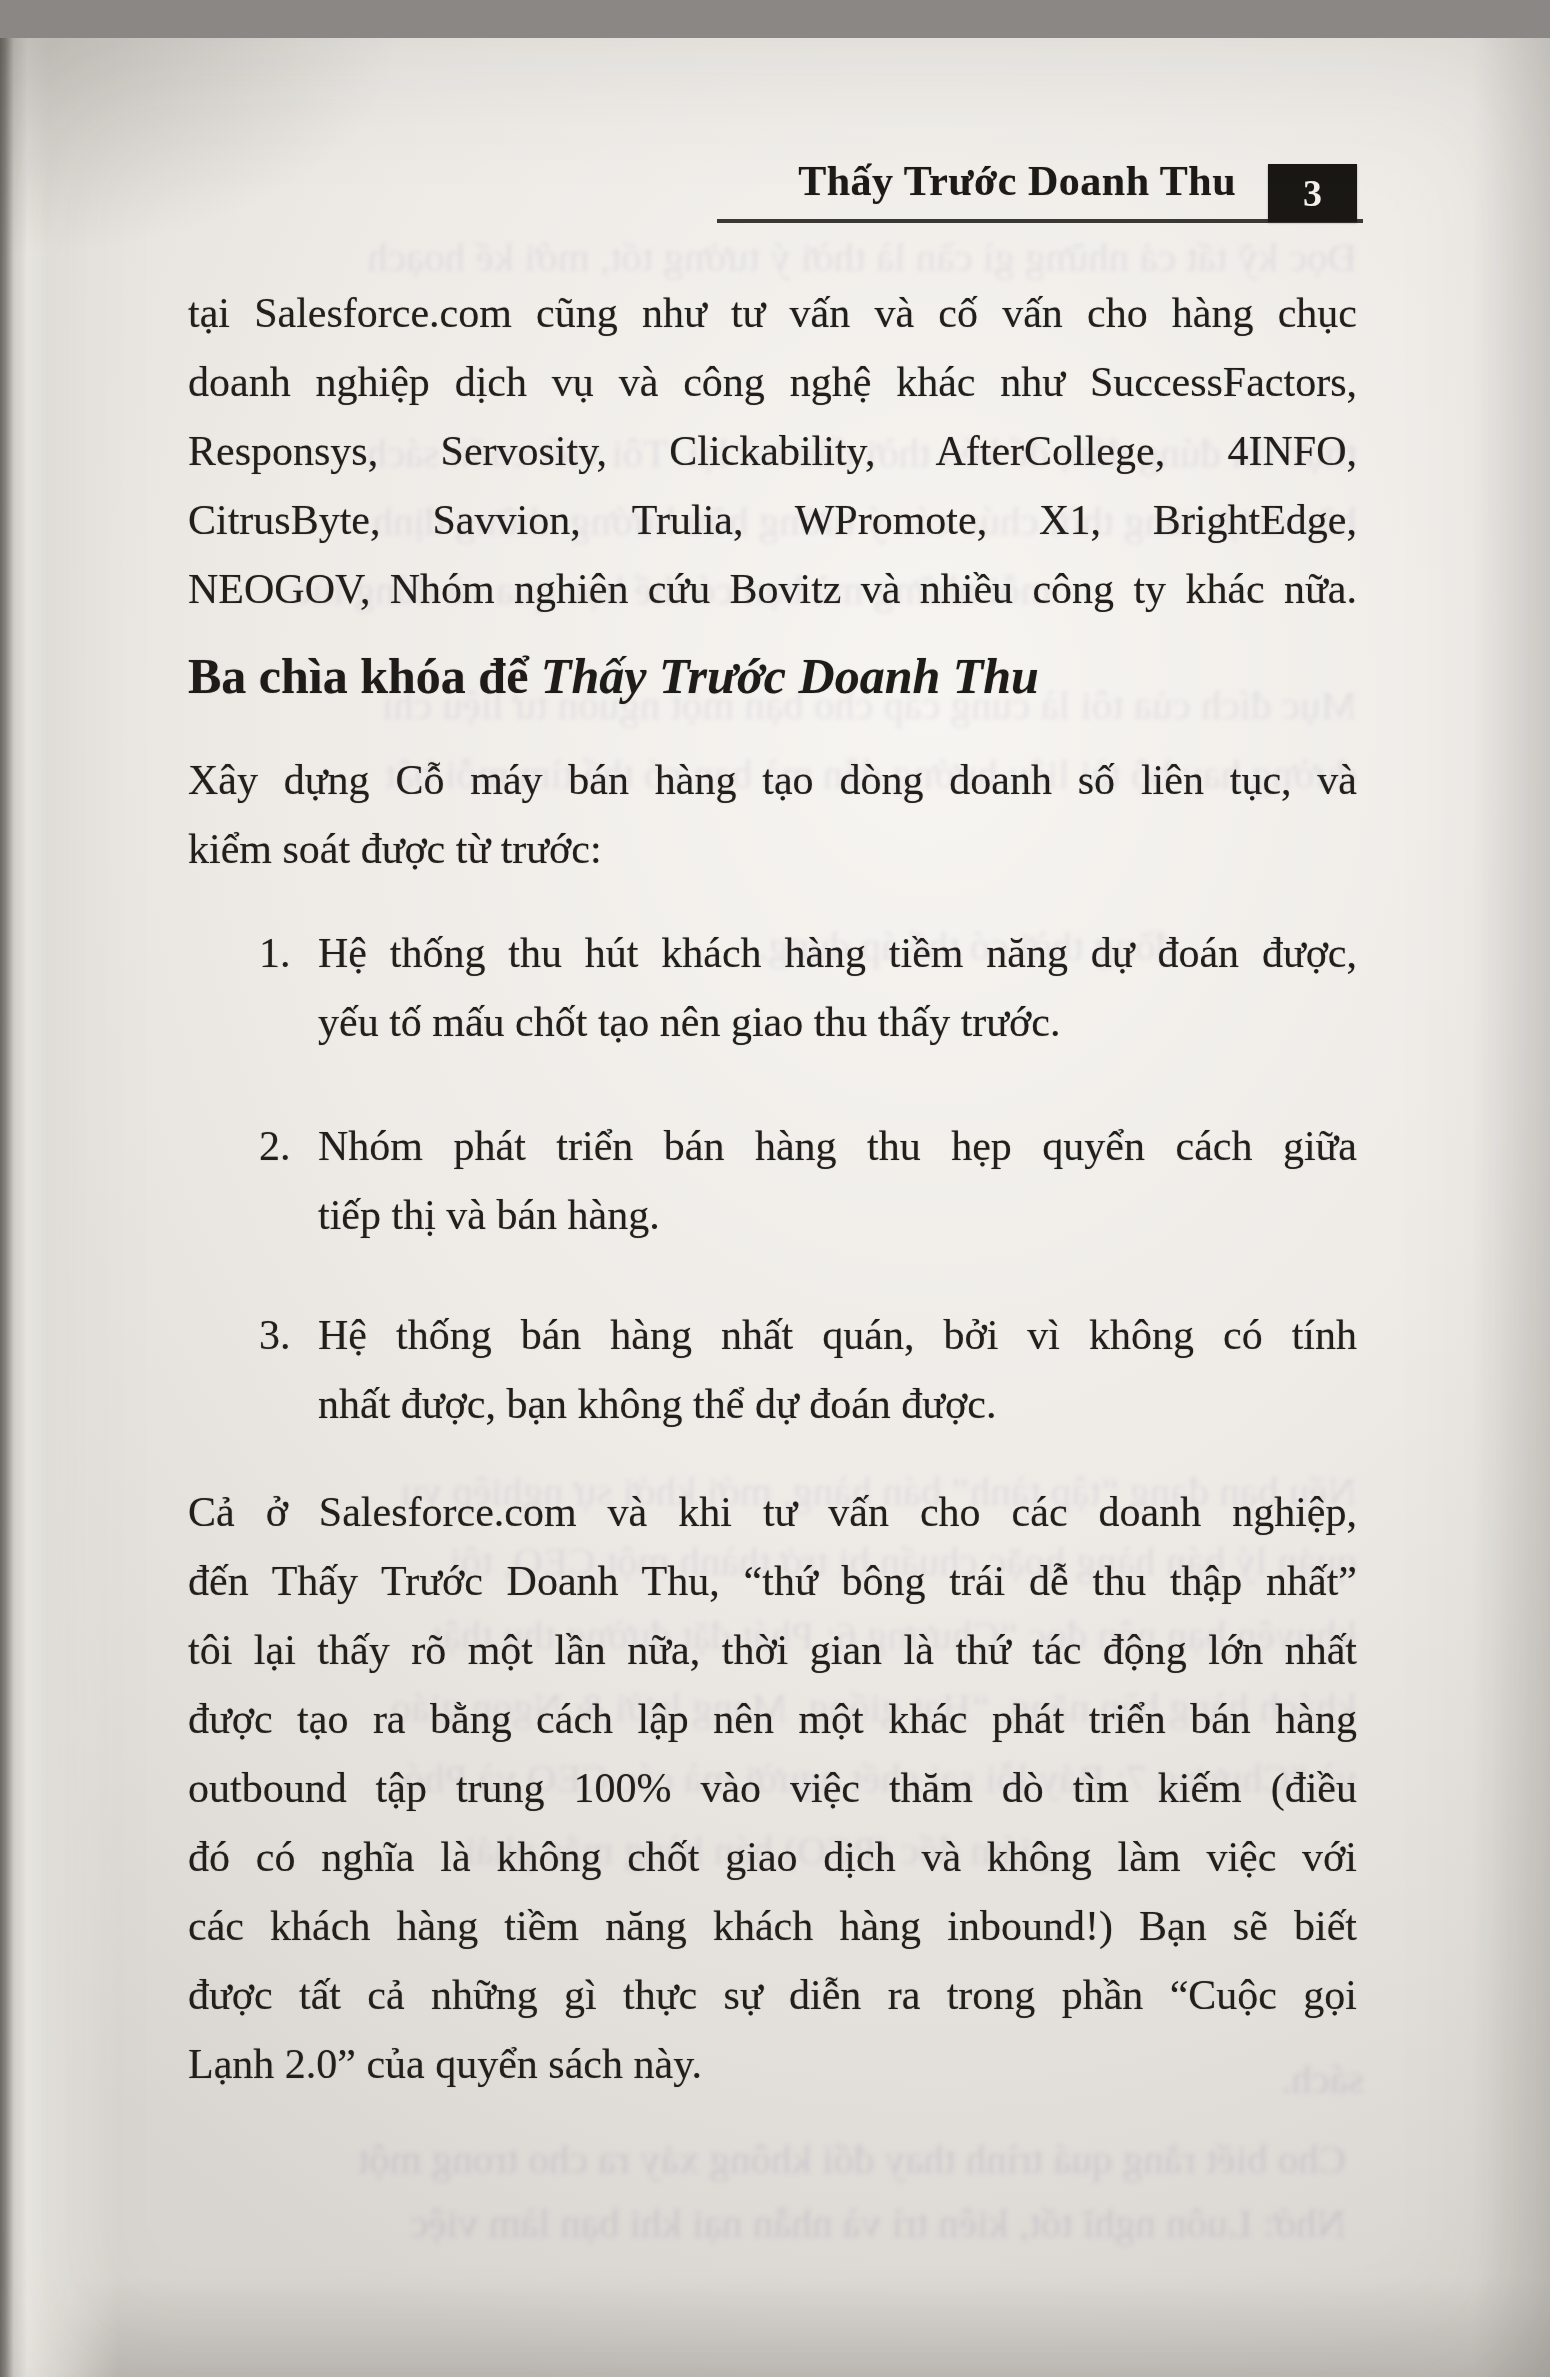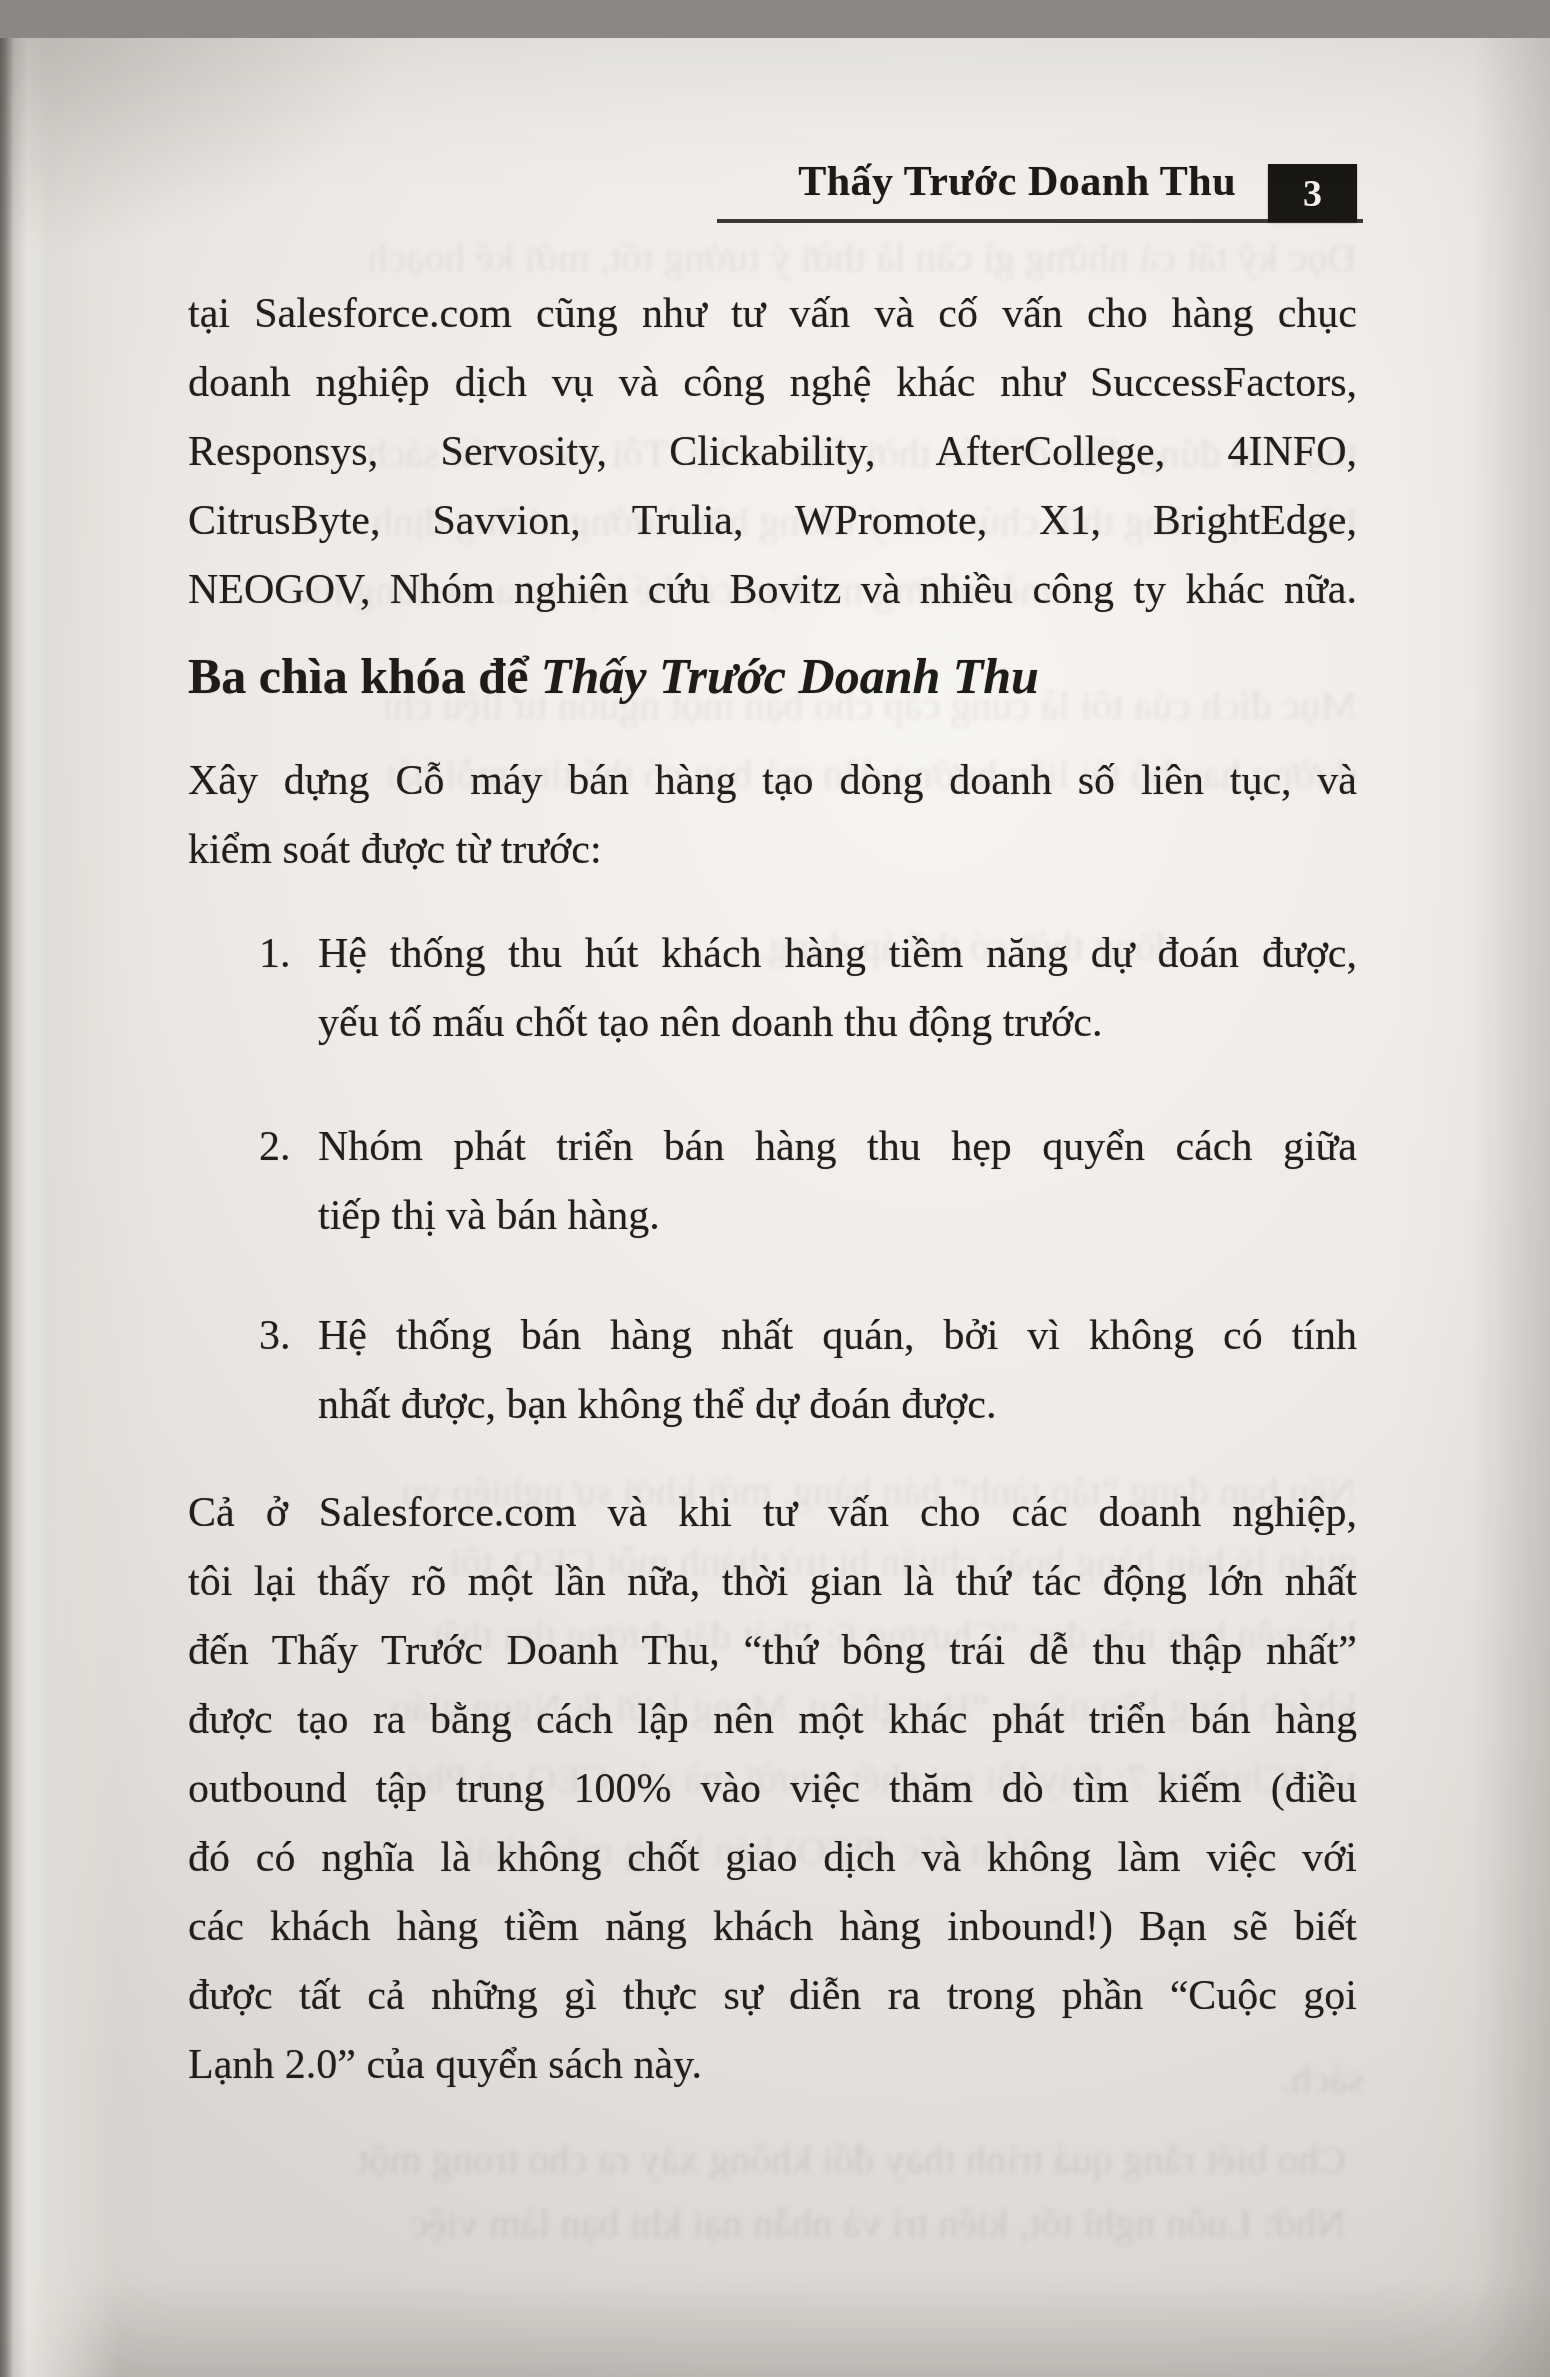--- a/index.html
+++ b/index.html
@@ -106,39 +106,39 @@
     <h2 class="heading"><span>Ba chìa khóa để</span> <span class="it">Thấy Trước Doanh Thu</span></h2>
 
     <div class="para p2">
       <div class="ln">Xây dựng Cỗ máy bán hàng tạo dòng doanh số liên tục, và</div>
       <div class="ln end">kiểm soát được từ trước:</div>
     </div>
 
     <div class="li li1">
       <span class="num">1.</span>
       <div class="ln">Hệ thống thu hút khách hàng tiềm năng dự đoán được,</div>
-      <div class="ln end">yếu tố mấu chốt tạo nên doanh thu động trước.</div>
+      <div class="ln end">yếu tố mấu chốt tạo nên giao thu thấy trước.</div>
     </div>
 
     <div class="li li2">
       <span class="num">2.</span>
       <div class="ln">Nhóm phát triển bán hàng thu hẹp quyển cách giữa</div>
       <div class="ln end">tiếp thị và bán hàng.</div>
     </div>
 
     <div class="li li3">
       <span class="num">3.</span>
       <div class="ln">Hệ thống bán hàng nhất quán, bởi vì không có tính</div>
       <div class="ln end">nhất được, bạn không thể dự đoán được.</div>
     </div>
 
     <div class="para p3">
       <div class="ln">Cả ở Salesforce.com và khi tư vấn cho các doanh nghiệp,</div>
+      <div class="ln">đến Thấy Trước Doanh Thu, “thứ bông trái dễ thu thập nhất”</div>
       <div class="ln">tôi lại thấy rõ một lần nữa, thời gian là thứ tác động lớn nhất</div>
-      <div class="ln">đến Thấy Trước Doanh Thu, “thứ bông trái dễ thu thập nhất”</div>
       <div class="ln">được tạo ra bằng cách lập nên một khác phát triển bán hàng</div>
       <div class="ln">outbound tập trung 100% vào việc thăm dò tìm kiếm (điều</div>
       <div class="ln">đó có nghĩa là không chốt giao dịch và không làm việc với</div>
       <div class="ln">các khách hàng tiềm năng khách hàng inbound!) Bạn sẽ biết</div>
       <div class="ln">được tất cả những gì thực sự diễn ra trong phần “Cuộc gọi</div>
       <div class="ln end">Lạnh 2.0” của quyển sách này.</div>
     </div>
 
   </div>
 </div>

